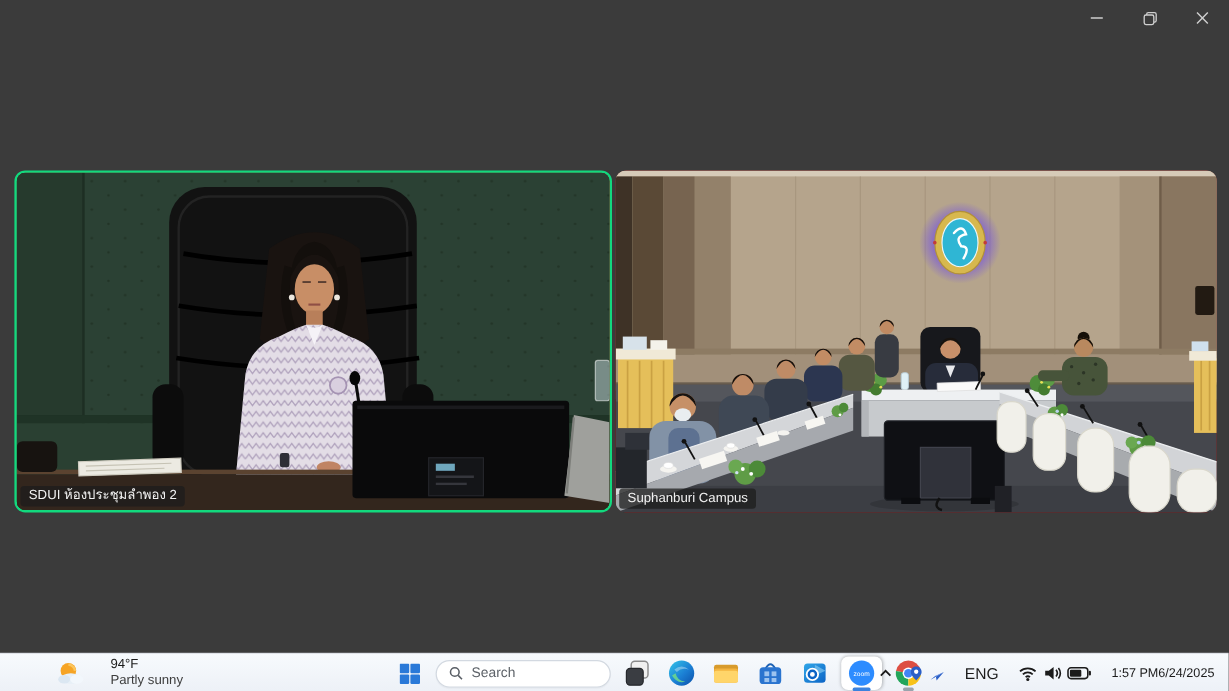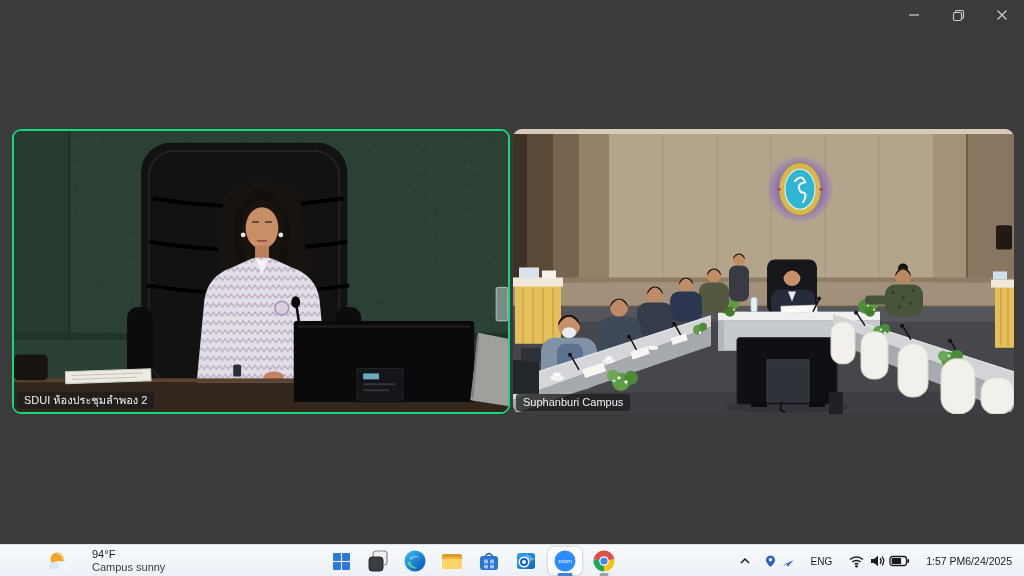--- a/index.html
+++ b/index.html
@@ -19,20 +19,21 @@
   .win-btn svg { display:block; }
 
   
   .stage {
     position:absolute; left:12px; top:129px; width:1002px; height:285px;
     display:flex; gap:3px;
   }
   .tile {
     position:relative; height:100%; border-radius:9px; overflow:hidden;
     background:#7f1d1d;
+    margin-top:13px;
   }
   .tile.left  { width:498px; border:2px solid #12d97e; }
   .tile.right { width:501px; }
   .tile svg.scene { width:100%; height:100%; display:block; }
   .tile-label {
     position:absolute; left:3px; bottom:3px;
     background:rgba(28,28,28,.74); color:#f2f2f2;
     font-size:11px; line-height:13px; padding:2px 7px; border-radius:3px;
     white-space:nowrap;
   }
@@ -88,21 +89,21 @@
 
   .tray {
     position:absolute; right:6px; top:0; height:32px;
     display:flex; align-items:center; gap:8px;
   }
   .tray-btn {
     border:none; background:transparent; cursor:pointer;
     display:flex; align-items:center; gap:4px; height:28px; padding:0 2px;
     border-radius:4px;
   }
-  .tray-lang { font-size:10px; color:#1b1b1b; padding:0 4px; }
+  .tray-lang { font-size:13px; color:#1b1b1b; padding:0 4px; }
   .clock {
     display:flex; flex-direction:row; align-items:flex-end;
     font-size:10.5px; line-height:12.5px; color:#1b1b1b; padding:0 4px;
   }
 </style>
 </head>
 <body>
 
 <div class="win-controls">
   <button class="win-btn">
@@ -399,34 +400,41 @@
   <button class="weather">
     <svg width="26" height="22" viewBox="0 0 26 22">
       <circle cx="11" cy="9" r="6.5" fill="#f6a425"></circle>
       <path d="M11 4 a5.5 5.5 0 0 1 5.5 5" stroke="#fbc55c" stroke-width="2" fill="none"></path>
       <ellipse cx="13" cy="15.5" rx="8" ry="4.5" fill="#e8f0f7"></ellipse>
       <ellipse cx="7.5" cy="16" rx="5" ry="3.6" fill="#dbe7f2"></ellipse>
       <ellipse cx="18" cy="16" rx="5.4" ry="3.8" fill="#f2f7fc"></ellipse>
     </svg>
     <span class="weather-text">
       <span class="weather-temp">94°F</span>
-      <span class="weather-cond">Campus sunny</span>
+      <span class="weather-cond">Partly sunny</span>
     </span>
   </button>
 
   <div class="tb-center">
     <button class="tb-btn">
       <svg width="17" height="17" viewBox="0 0 17 17">
         <rect x="0" y="0" width="8" height="8" rx="1" fill="#2a79d8"></rect>
         <rect x="9" y="0" width="8" height="8" rx="1" fill="#2a79d8"></rect>
         <rect x="0" y="9" width="8" height="8" rx="1" fill="#2a79d8"></rect>
         <rect x="9" y="9" width="8" height="8" rx="1" fill="#2a79d8"></rect>
       </svg>
     </button>
 
+    <div class="search-pill">
+      <svg width="12" height="12" viewBox="0 0 12 12">
+        <circle cx="5" cy="5" r="3.6" fill="none" stroke="#5a5f66" stroke-width="1.3"></circle>
+        <line x1="7.8" y1="7.8" x2="11" y2="11" stroke="#5a5f66" stroke-width="1.3"></line>
+      </svg>
+      <input type="text" placeholder="Search" style="">
+    </div>
 
     <button class="tb-btn">
       <svg width="24" height="24" viewBox="0 0 24 24">
         <rect x="7" y="2" width="14" height="14" rx="3" fill="#f0f0f0" stroke="#8b8b8b" stroke-width="1.2"></rect>
         <rect x="3" y="8" width="14" height="14" rx="3" fill="#3a3d42" stroke="#26282c" stroke-width="1"></rect>
       </svg>
     </button>
 
     <button class="tb-btn">
       <svg width="24" height="24" viewBox="0 0 24 24">

